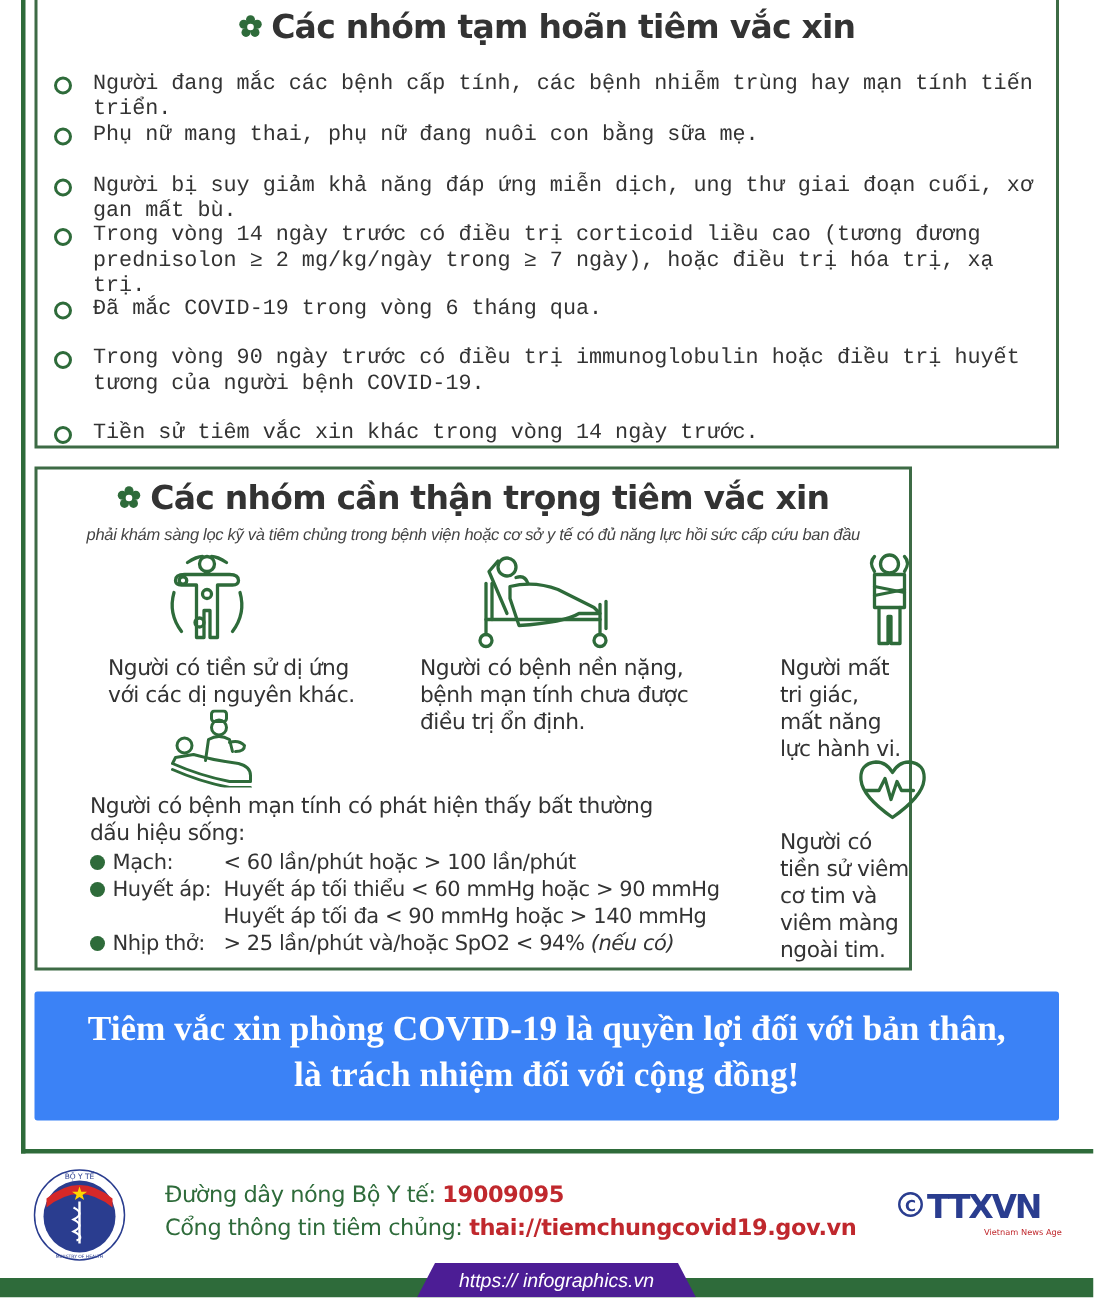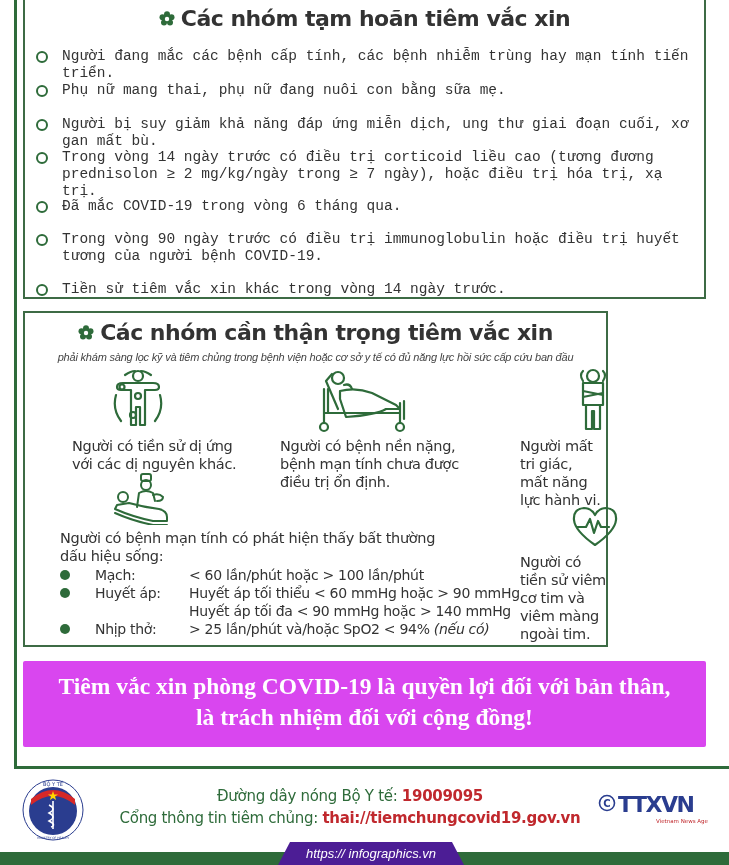--- a/index.html
+++ b/index.html
@@ -20,29 +20,29 @@
     .bullet { position: absolute; left: 0; right: 0; display: flex; font-size: 14.5px; line-height: 17px; color: #333; font-family: Liberation Mono, monospace; }
     .bullet .ring { flex: 0 0 auto; width: 12px; height: 12px; border: 2px solid #2e6b3a; border-radius: 50%; margin: 3px 14px 0 3px; }
 
     .subtitle { position: absolute; left: 0; right: 0; top: 38px; text-align: center; font-style: italic; font-size: 11px; color: #444; letter-spacing: -0.2px; }
 
     .icon { position: absolute; }
     .icon svg { width: 100%; height: 100%; }
     .caption { position: absolute; font-size: 14.5px; line-height: 18px; color: #333; font-family: "DejaVu Sans", sans-serif; letter-spacing: -0.3px; }
 
     .vitals { position: absolute; font-size: 14px; line-height: 18px; color: #333; font-family: "DejaVu Sans", sans-serif; letter-spacing: -0.3px; }
-    .vital-row { display: flex; gap: 20px; }
+    .vital-row { display: flex; }
     .vital-row .dot { width: 10px; height: 10px; border-radius: 50%; background: #2e6b3a; margin: 4px 5px 0 0; flex: 0 0 auto; }
     .vital-row .lbl { width: 74px; flex: 0 0 auto; }
     .vital-row .val i { font-style: italic; }
 
-    #banner { position: absolute; left: 23px; top: 661px; width: 683px; height: 86px; background: #d946ef; border-radius: 2px; color: #fff; font-family: "Liberation Serif", "DejaVu Serif", serif; font-weight: bold; font-size: 23.5px; line-height: 31px; text-align: center; padding-top: 10px; }
+    #banner { position: absolute; left: 23px; top: 661px; width: 683px; height: 86px; background: #3b82f6; border-radius: 2px; color: #fff; font-family: "Liberation Serif", "DejaVu Serif", serif; font-weight: bold; font-size: 23.5px; line-height: 31px; text-align: center; padding-top: 10px; }
 
     .footer-logo-moh { position: absolute; left: 22px; top: 779px; width: 62px; height: 62px; }
-    .footer-text { position: absolute; left: 110px; top: 785px; width: 480px; text-align: center; font-family: "DejaVu Sans", sans-serif; font-size: 15px; line-height: 22px; color: #2e6b3a; letter-spacing: -0.3px; }
+    .footer-text { position: absolute; left: 110px; top: 785px; width: 480px; font-family: "DejaVu Sans", sans-serif; font-size: 15px; line-height: 22px; color: #2e6b3a; letter-spacing: -0.3px; }
     .footer-text .red { color: #c0282d; font-weight: bold; }
     .footer-logo-ttx { position: absolute; left: 598px; top: 792px; width: 110px; height: 34px; }
 
     .bottom-bar { position: absolute; left: 0; top: 852px; width: 729px; height: 13px; background: #2e6b3a; }
     .bottom-tab { position: absolute; left: 278px; top: 842px; width: 186px; height: 23px; background: #4c1d95; clip-path: polygon(12px 0, 174px 0, 186px 100%, 0 100%); color: #fff; font-style: italic; font-size: 13px; text-align: center; line-height: 23px; }
   </style>
 </head>
 <body>
 
 <div class="outer-frame-left"></div>

